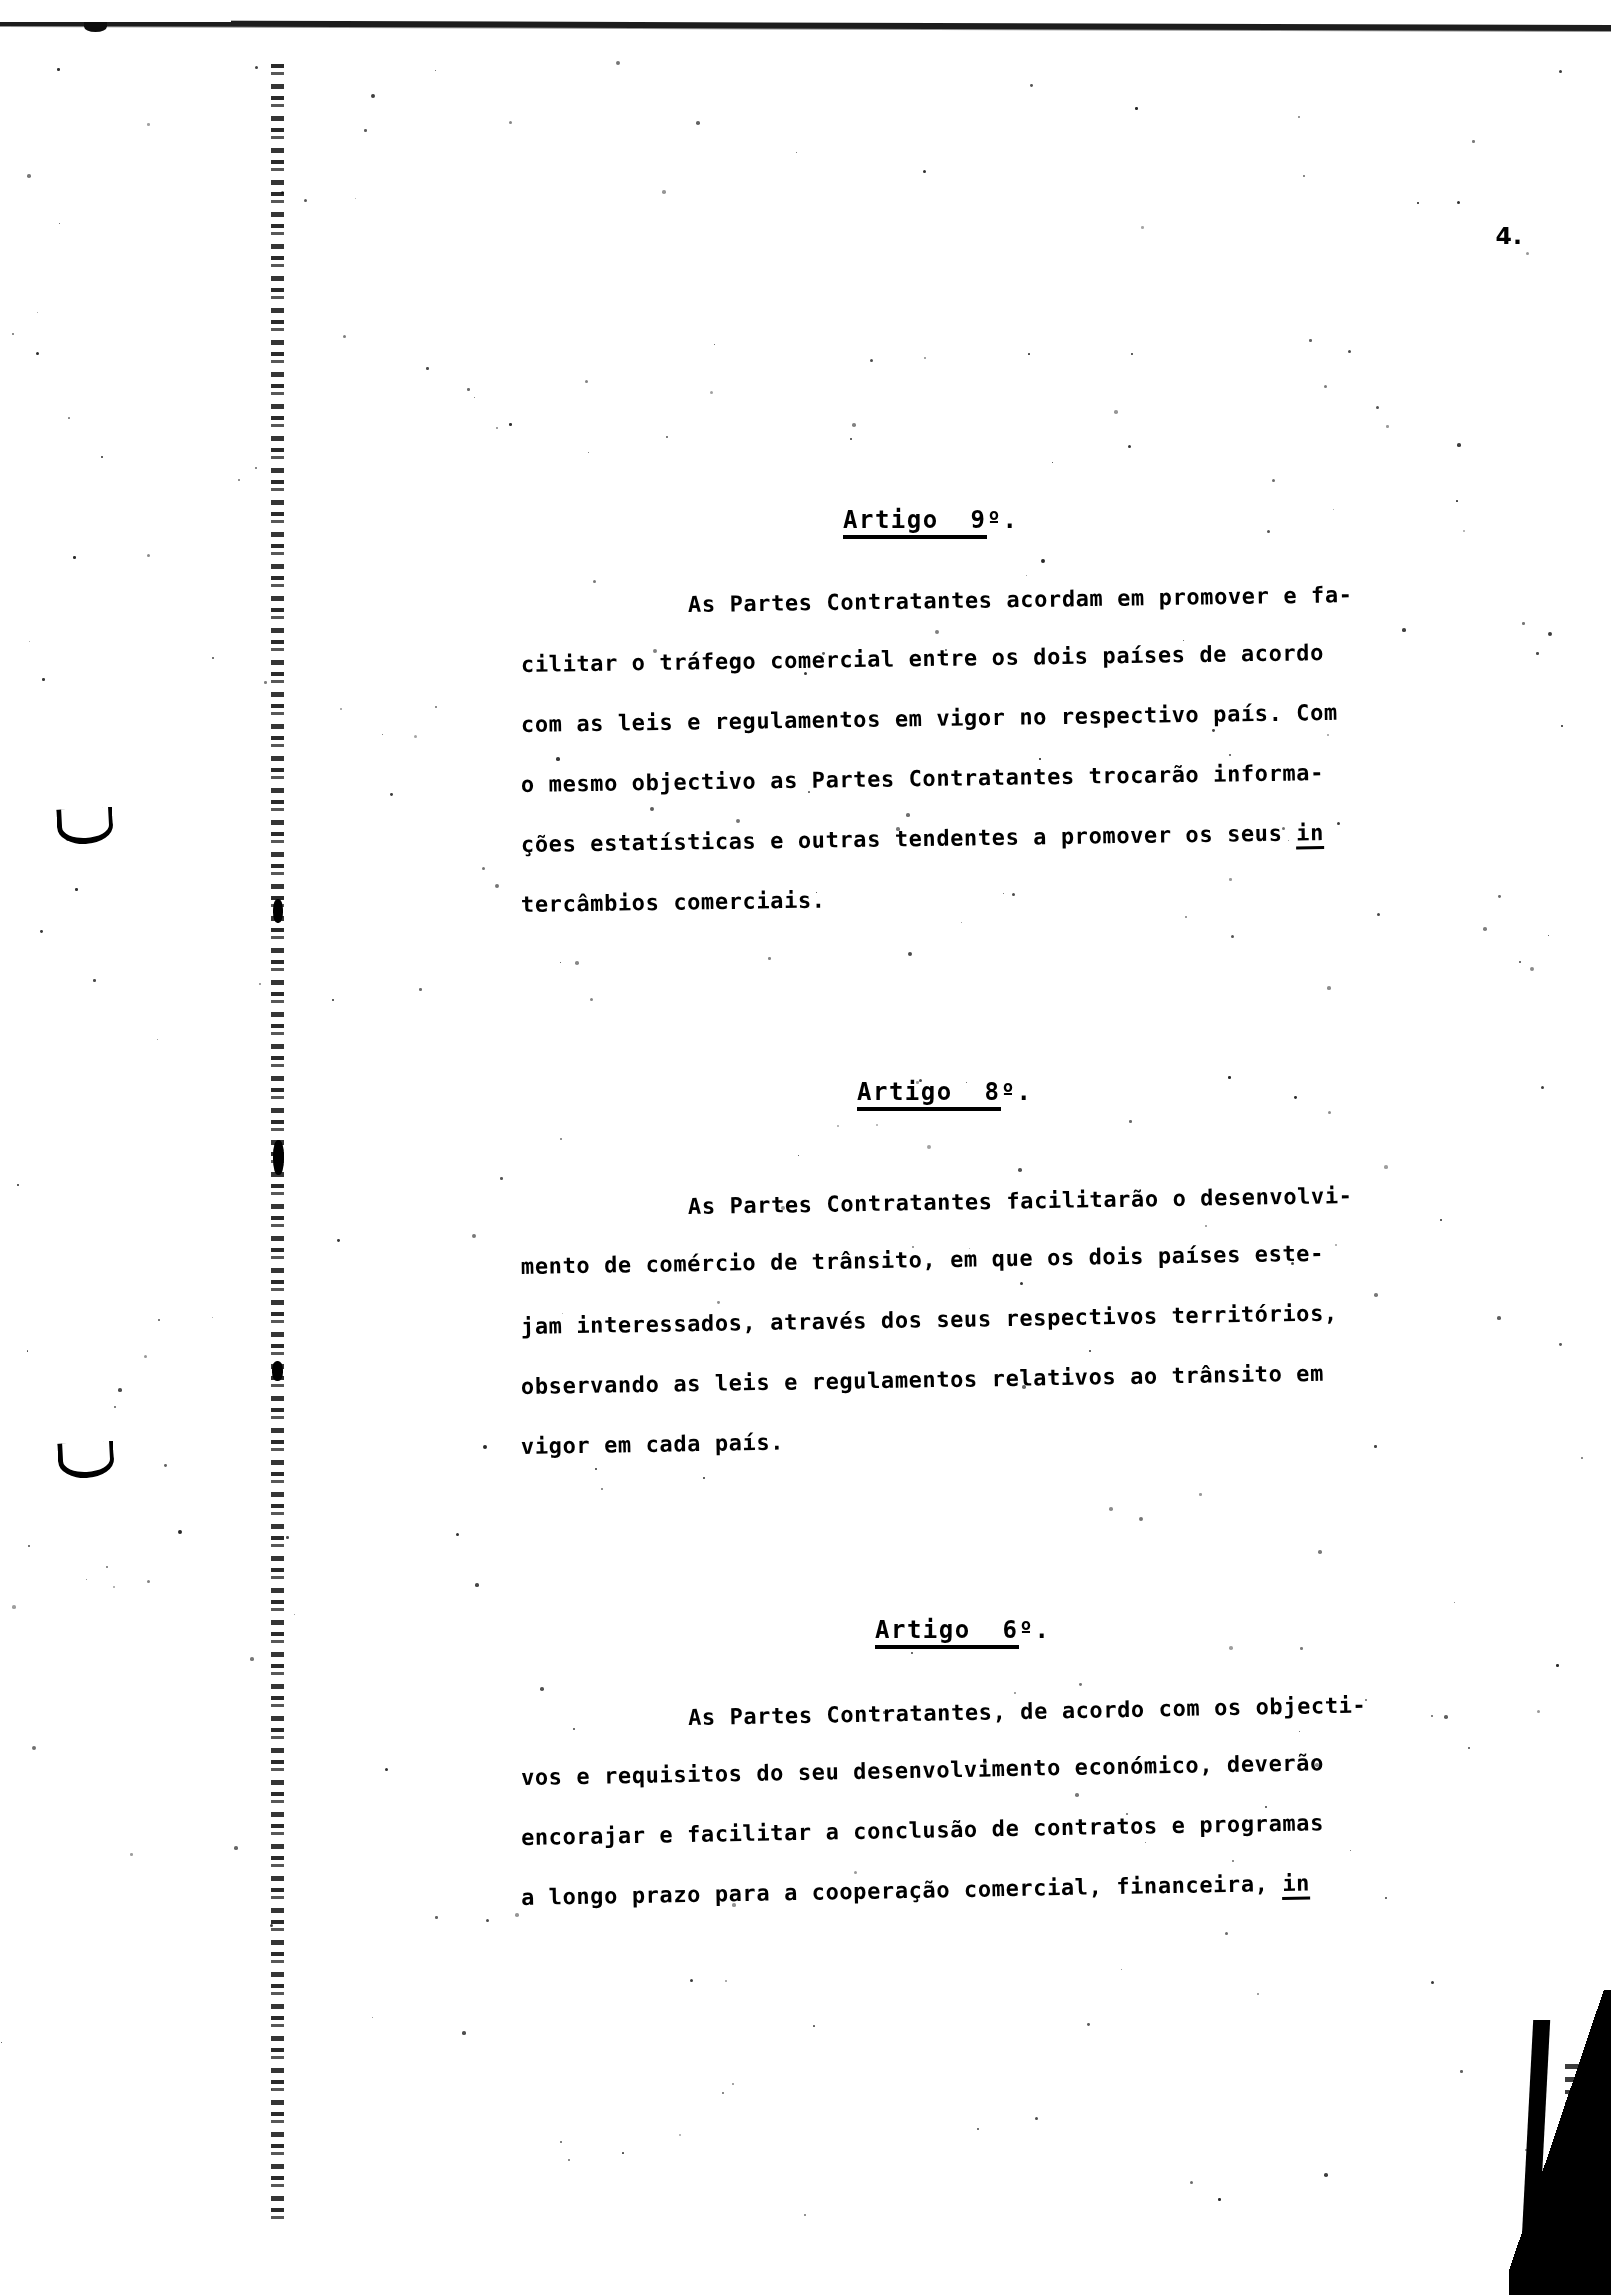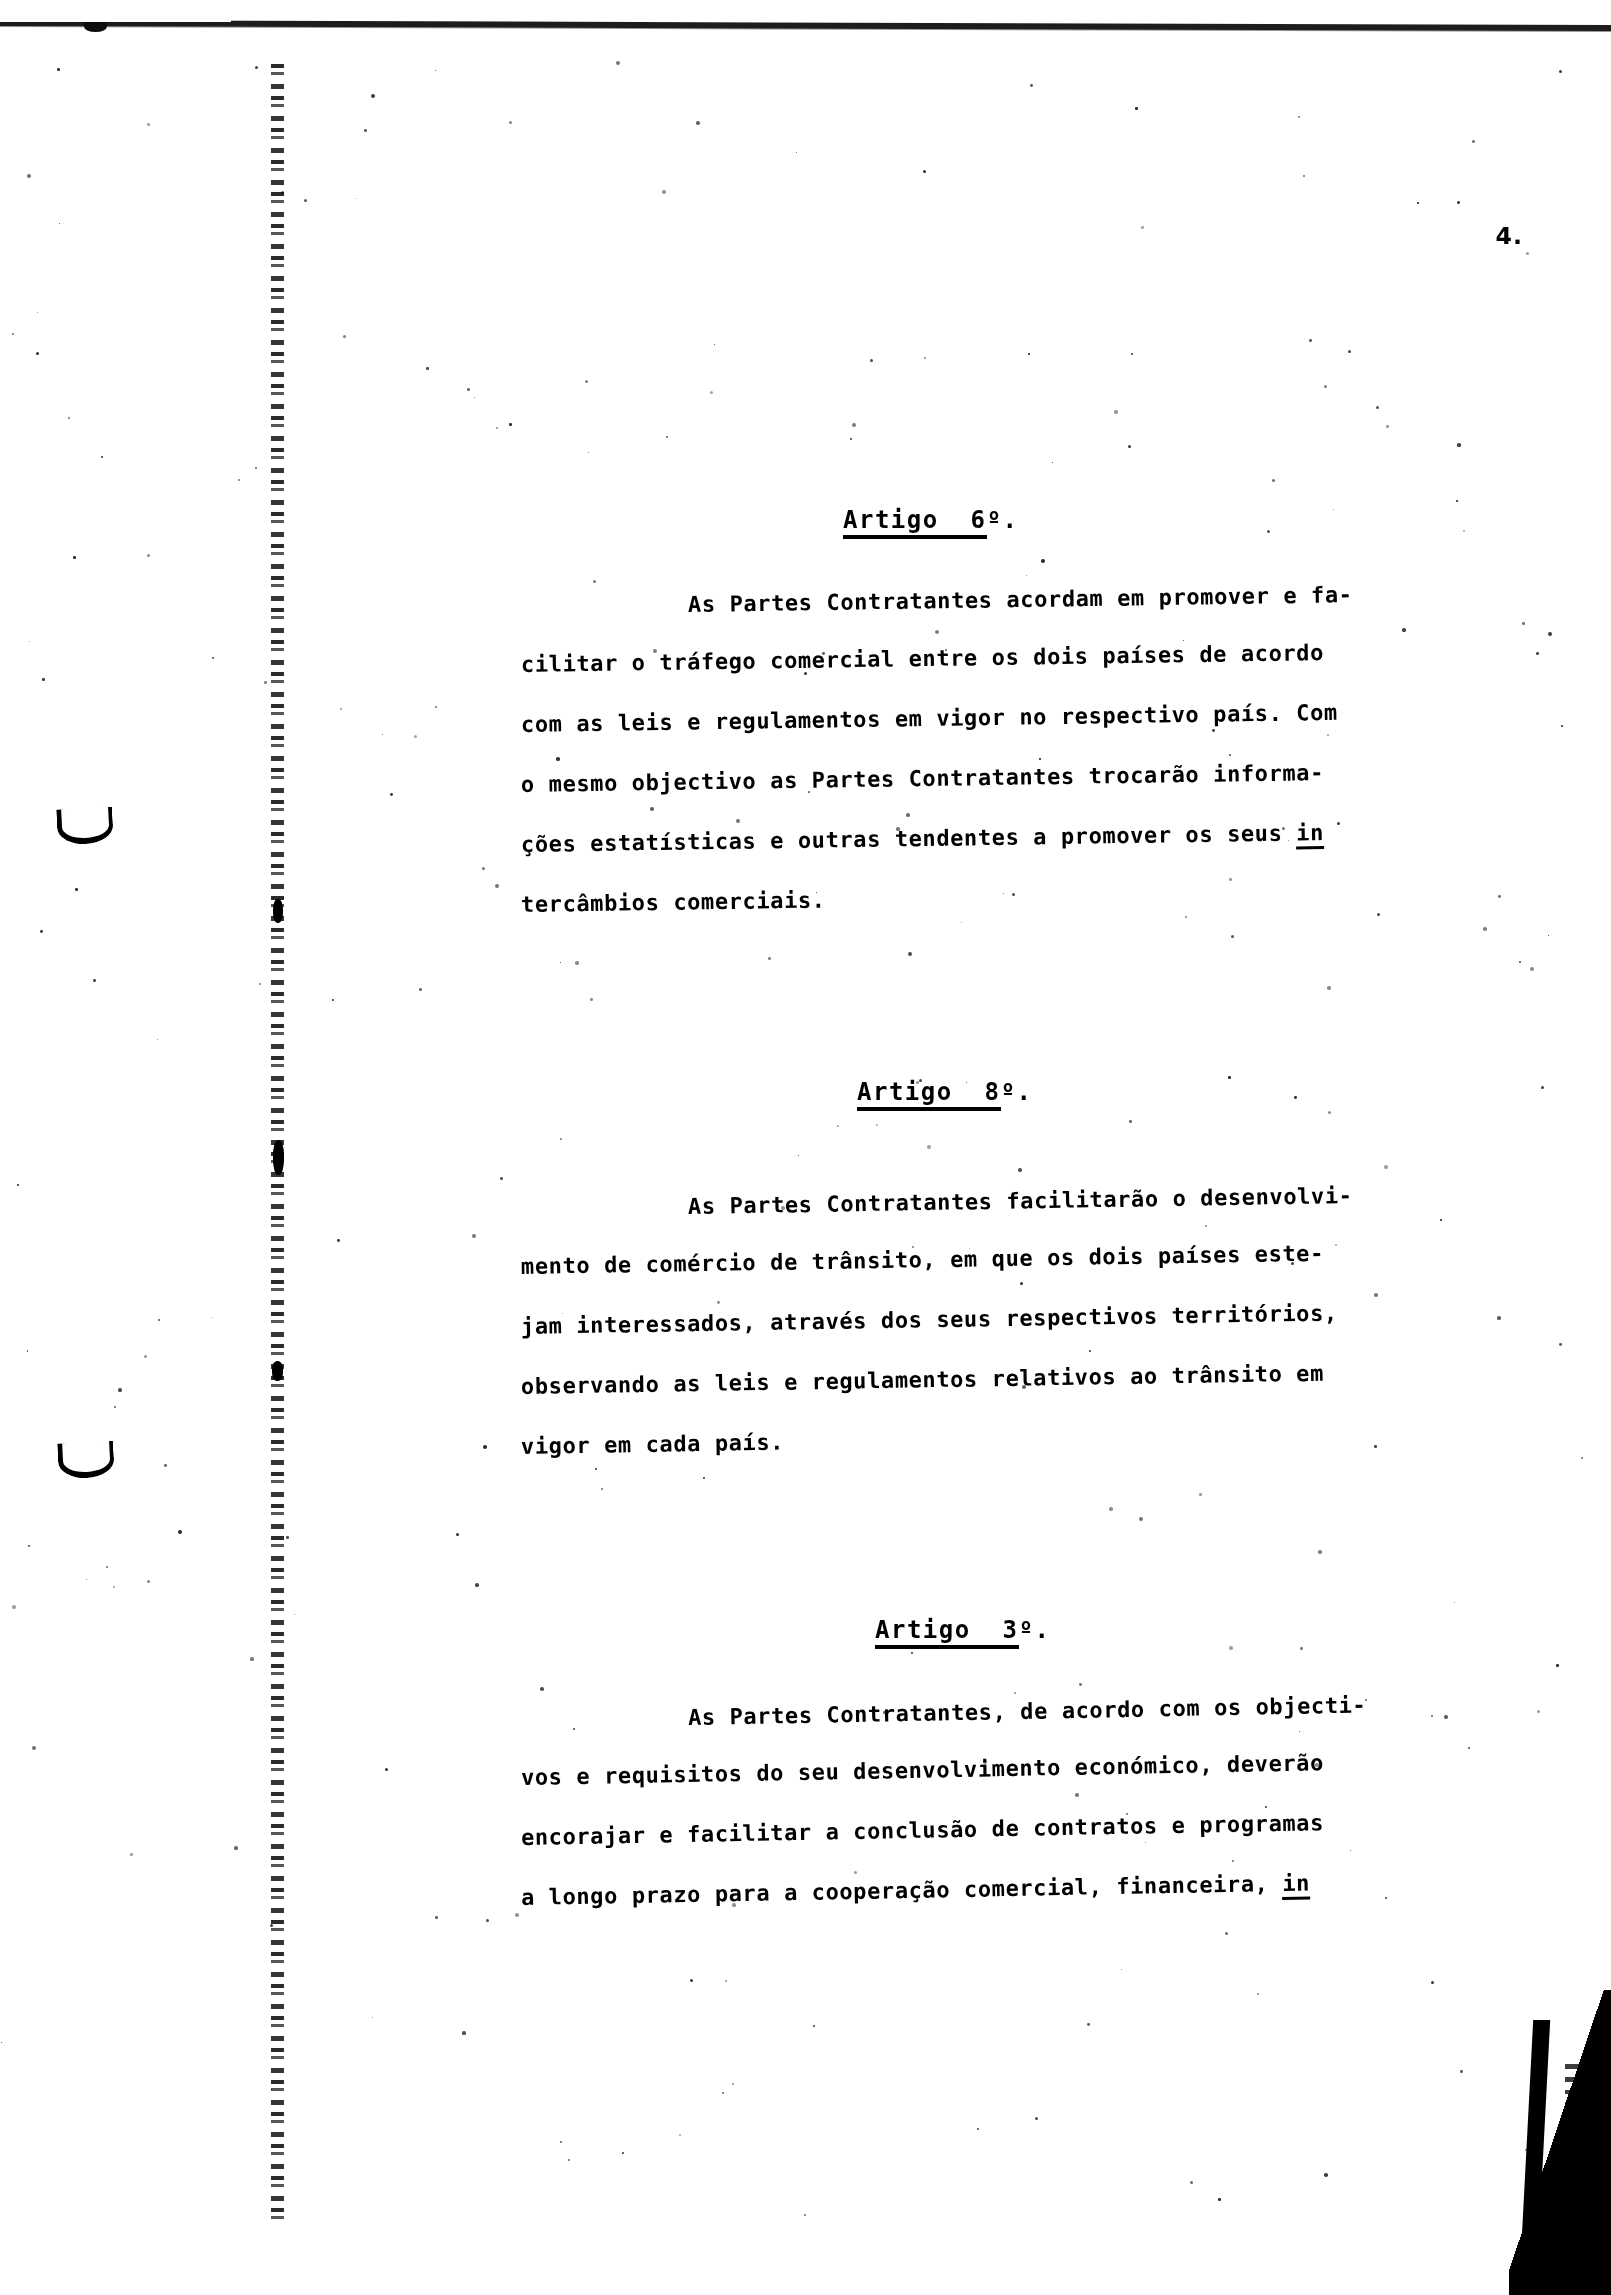--- a/index.html
+++ b/index.html
@@ -437,34 +437,34 @@
       <span class="sp" style="width: 3.5px; height: 3.5px; left: 1114px; top: 410px; opacity: 0.41;"></span>
       <span class="sp" style="width: 3.3px; height: 3.3px; left: 1431px; top: 1981px; opacity: 0.78;"></span>
       <span class="sp" style="width: 2.4px; height: 2.4px; left: 732px; top: 2083px; opacity: 0.48;"></span>
       <span class="sp" style="width: 3px; height: 3px; left: 1348px; top: 350px; opacity: 0.71;"></span>
       <span class="sp" style="width: 2.5px; height: 2.5px; left: 426px; top: 367px; opacity: 0.7;"></span>
     </div>
 
   <div id="page-number">4.</div>
 
   <div id="content-root">
-      <div class="article-heading" style="left: 843px; top: 506px;"><span class="u">Artigo  6</span><span>º.</span></div>
+      <div class="article-heading" style="left: 843px; top: 506px;"><span class="u">Artigo  9</span><span>º.</span></div>
       <div class="body-line skew-a" style="left: 688px; top: 592px;"><span>As Partes Contratantes acordam em promover e fa-</span></div>
       <div class="body-line skew-a" style="left: 521px; top: 652px;"><span>cilitar o tráfego comercial entre os dois países de acordo</span></div>
       <div class="body-line skew-a" style="left: 521px; top: 712px;"><span>com as leis e regulamentos em vigor no respectivo país. Com</span></div>
       <div class="body-line skew-a" style="left: 521px; top: 772px;"><span>o mesmo objectivo as Partes Contratantes trocarão informa-</span></div>
       <div class="body-line skew-a" style="left: 521px; top: 832px;"><span>ções estatísticas e outras tendentes a promover os seus </span><span class="u">in</span></div>
       <div class="body-line skew-a" style="left: 521px; top: 892px;"><span>tercâmbios comerciais.</span></div>
       <div class="article-heading" style="left: 857px; top: 1078px;"><span class="u">Artigo  8</span><span>º.</span></div>
       <div class="body-line skew-b" style="left: 688px; top: 1194px;"><span>As Partes Contratantes facilitarão o desenvolvi-</span></div>
       <div class="body-line skew-b" style="left: 521px; top: 1254px;"><span>mento de comércio de trânsito, em que os dois países este-</span></div>
       <div class="body-line skew-b" style="left: 521px; top: 1314px;"><span>jam interessados, através dos seus respectivos territórios,</span></div>
       <div class="body-line skew-b" style="left: 521px; top: 1374px;"><span>observando as leis e regulamentos relativos ao trânsito em</span></div>
       <div class="body-line skew-b" style="left: 521px; top: 1434px;"><span>vigor em cada país.</span></div>
-      <div class="article-heading" style="left: 875px; top: 1616px;"><span class="u">Artigo  3</span><span>º.</span></div>
+      <div class="article-heading" style="left: 875px; top: 1616px;"><span class="u">Artigo  6</span><span>º.</span></div>
       <div class="body-line skew-c" style="left: 688px; top: 1705px;"><span>As Partes Contratantes, de acordo com os objecti-</span></div>
       <div class="body-line skew-c" style="left: 521px; top: 1765px;"><span>vos e requisitos do seu desenvolvimento económico, deverão</span></div>
       <div class="body-line skew-c" style="left: 521px; top: 1825px;"><span>encorajar e facilitar a conclusão de contratos e programas</span></div>
       <div class="body-line skew-c" style="left: 521px; top: 1885px;"><span>a longo prazo para a cooperação comercial, financeira, </span><span class="u">in</span></div>
     </div>
 
 </div>
 
 
 </body></html>

